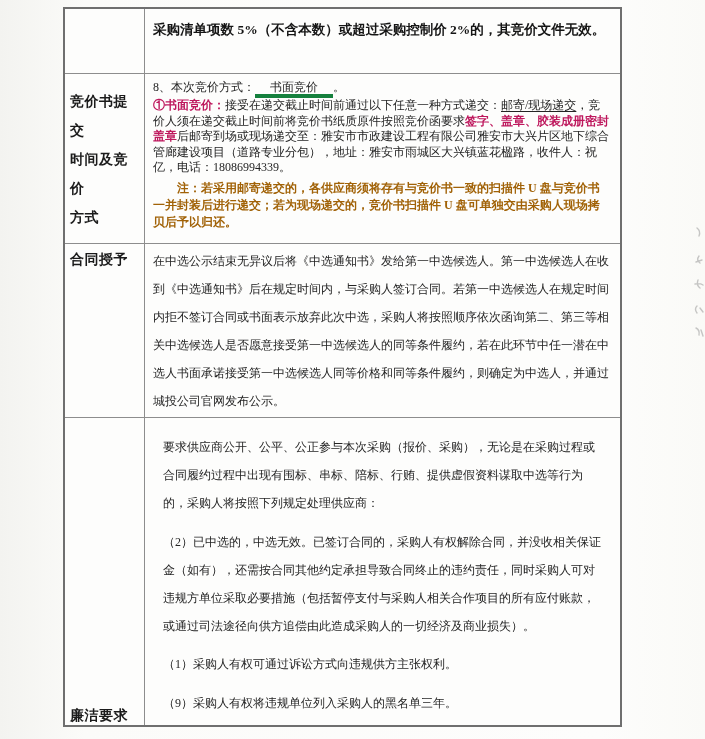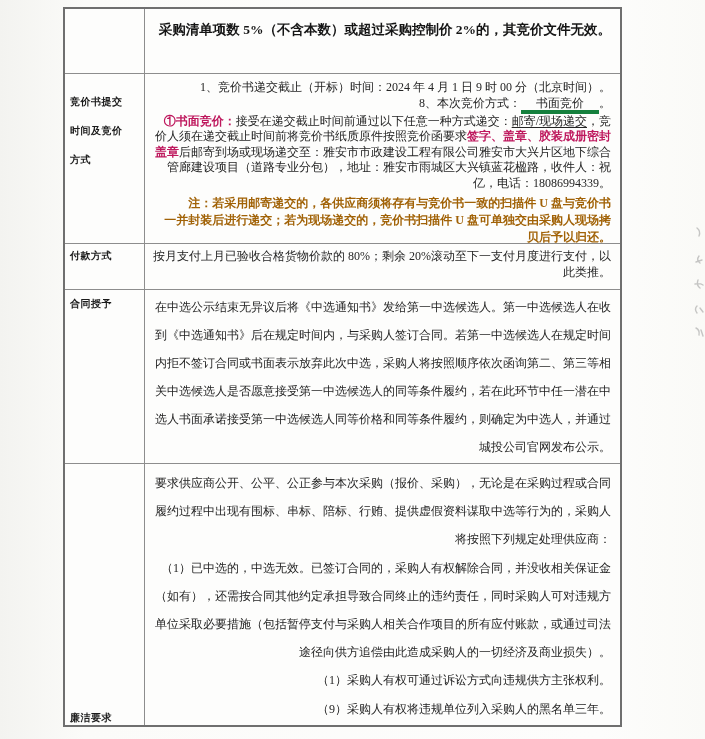--- a/index.html
+++ b/index.html
@@ -19,31 +19,30 @@
     width: 559px; height: 720px;
     border: 2px solid #6f6f6f;
     background: #fdfdfc;
     display: flex; flex-direction: column;
   }
   .t-row { display: flex; border-bottom: 1px solid #8d8d8d; min-height: 0; }
   .t-row:last-child { border-bottom: none; flex: 1; }
   .cell-label {
     flex: 0 0 80px; width: 80px;
     border-right: 1px solid #8d8d8d;
-    font-weight: bold; font-size: 10px; color: #1b1b1b;
+    font-weight: bold; font-size: 14px; color: #1b1b1b;
     letter-spacing: 0.5px;
     padding: 5px 2px 0 5px;
     overflow: hidden;
   }
   .cell-content {
     flex: 1; overflow: hidden;
     font-size: 12px; color: #242424;
     padding: 6px 9px 0 8px;
     line-height: 15.5px;
-    text-align: right;
   }
   
   .row1 { height: 65px; }
   .row1 .cell-content { padding-top: 13px; font-size: 13.5px; font-weight: bold; color: #151515; }
   
   .row2 { height: 170px; }
   .row2 .cell-label { padding-top: 13px; line-height: 29px; }
   .row2 .cell-content p { margin: 0; }
   .row2 .note { font-weight: bold; text-indent: 2em; margin-top: 4px !important; color: #a16207; line-height: 17px; }
   .blank-underline {
@@ -58,21 +57,21 @@
   .row3 { height: 46px; }
   .row3 .cell-label { padding-top: 5px; }
   .row3 .cell-content { padding-top: 5px; }
   
   .row4 { height: 174px; }
   .row4 .cell-label { padding-top: 7px; }
   .row4 .cell-content { padding-top: 3px; line-height: 28px; }
   
   .row5 .cell-label { display: flex; align-items: flex-end; padding-top: 0; }
   .row5 .cell-content { padding-top: 5px; line-height: 28.2px; }
-  .row5 .cell-content p { margin: 0; }
+  .row5 .cell-content p { margin: 10px; }
   
   .margin-marks { position: absolute; left: 687px; top: 222px; opacity: 0.55; }
 </style>
 </head>
 <body>
 
 <div class="screen">
 
   <div class="doc-table">
 
@@ -83,48 +82,41 @@
       </div>
     </div>
 
     <div class="t-row row2">
       <div class="cell-label">
         <div>竞价书提交</div>
         <div>时间及竞价</div>
         <div>方式</div>
       </div>
       <div class="cell-content">
-        <p><span>1、竞价书递交截止（开标）时间：2024 年 4 月 1 日 9 时 00 分（北京时间）。</span></p>
         <p><span>8、本次竞价方式：</span><span class="blank-underline">书面竞价</span><span>。</span></p>
         <p><b>①书面竞价：</b><span>接受在递交截止时间前通过以下任意一种方式递交：</span><span class="u">邮寄/现场递交</span><span>，竞价人须在递交截止时间前将竞价书纸质原件按照竞价函要求</span><b>签字、盖章、胶装成册密封盖章</b><span>后邮寄到场或现场递交至：雅安市市政建设工程有限公司雅安市大兴片区地下综合管廊建设项目（道路专业分包），地址：雅安市雨城区大兴镇蓝花楹路，收件人：祝亿，电话：18086994339。</span></p>
         <p class="note">注：若采用邮寄递交的，各供应商须将存有与竞价书一致的扫描件 U 盘与竞价书一并封装后进行递交；若为现场递交的，竞价书扫描件 U 盘可单独交由采购人现场拷贝后予以归还。</p>
       </div>
     </div>
 
-    <div class="t-row row3">
-      <div class="cell-label">付款方式</div>
-      <div class="cell-content">
-        <p>按月支付上月已验收合格货物价款的 80%；剩余 20%滚动至下一支付月度进行支付，以此类推。</p>
-      </div>
-    </div>
 
     <div class="t-row row4">
       <div class="cell-label">合同授予</div>
       <div class="cell-content">
         <p>在中选公示结束无异议后将《中选通知书》发给第一中选候选人。第一中选候选人在收到《中选通知书》后在规定时间内，与采购人签订合同。若第一中选候选人在规定时间内拒不签订合同或书面表示放弃此次中选，采购人将按照顺序依次函询第二、第三等相关中选候选人是否愿意接受第一中选候选人的同等条件履约，若在此环节中任一潜在中选人书面承诺接受第一中选候选人同等价格和同等条件履约，则确定为中选人，并通过城投公司官网发布公示。</p>
       </div>
     </div>
 
     <div class="t-row row5">
       <div class="cell-label">
         <span>廉洁要求</span>
       </div>
       <div class="cell-content">
         <p>要求供应商公开、公平、公正参与本次采购（报价、采购），无论是在采购过程或合同履约过程中出现有围标、串标、陪标、行贿、提供虚假资料谋取中选等行为的，采购人将按照下列规定处理供应商：</p>
-        <p>（1）已中选的，中选无效。已签订合同的，采购人有权解除合同，并没收相关保证金（如有），还需按合同其他约定承担导致合同终止的违约责任，同时采购人可对违规方单位采取必要措施（包括暂停支付与采购人相关合作项目的所有应付账款，或通过司法途径向供方追偿由此造成采购人的一切经济及商业损失）。</p>
+        <p>（2）已中选的，中选无效。已签订合同的，采购人有权解除合同，并没收相关保证金（如有），还需按合同其他约定承担导致合同终止的违约责任，同时采购人可对违规方单位采取必要措施（包括暂停支付与采购人相关合作项目的所有应付账款，或通过司法途径向供方追偿由此造成采购人的一切经济及商业损失）。</p>
         <p>（1）采购人有权可通过诉讼方式向违规供方主张权利。</p>
         <p>（9）采购人有权将违规单位列入采购人的黑名单三年。</p>
       </div>
     </div>
 
   </div>
 
   <svg class="margin-marks" width="18" height="120" viewBox="0 0 18 120">
     <g fill="none" stroke="#9b9b9b" stroke-width="1.4" stroke-linecap="round">
       <path d="M10 6 q4 3 2 8"></path>

